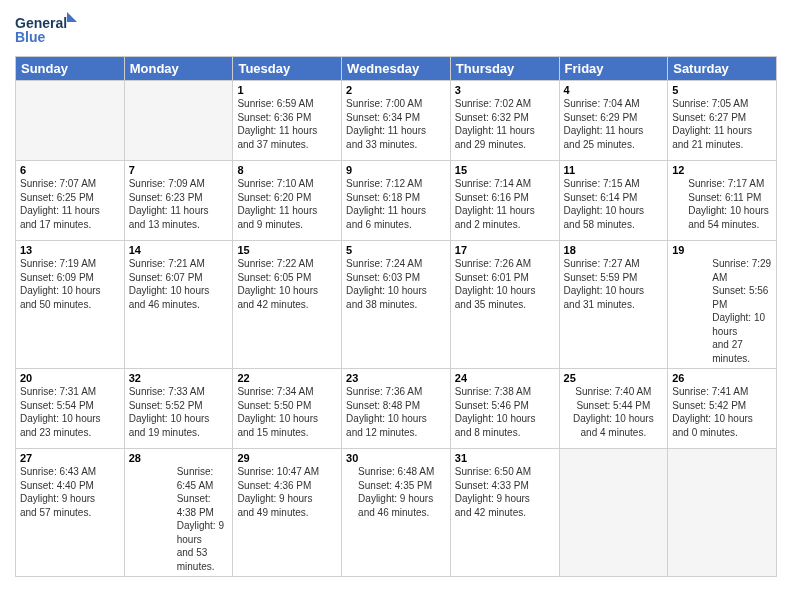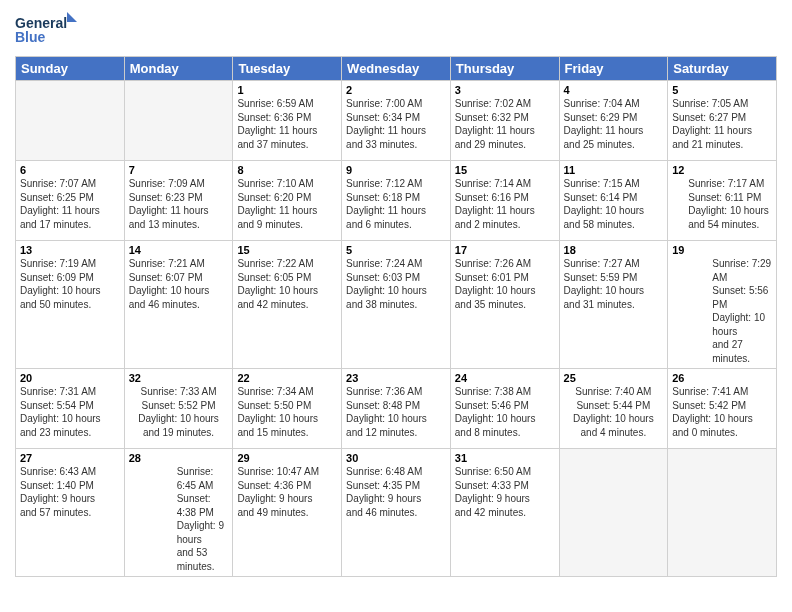--- a/index.html
+++ b/index.html
@@ -254,21 +254,21 @@
         <tr>
           <td>
             <span class="day-num">20</span>
             <div class="day-info" style="white-space: pre-line;">Sunrise: 7:31 AM
 Sunset: 5:54 PM
 Daylight: 10 hours
 and 23 minutes.</div>
           </td>
           <td>
             <span class="day-num">32</span>
-            <div class="day-info" style="white-space: pre-line; text-align: center;">Sunrise: 7:33 AM
+            <div class="day-info" style="white-space: pre-line;">Sunrise: 7:33 AM
 Sunset: 5:52 PM
 Daylight: 10 hours
 and 19 minutes.</div>
           </td>
           <td>
             <span class="day-num">22</span>
             <div class="day-info" style="white-space: pre-line;">Sunrise: 7:34 AM
 Sunset: 5:50 PM
 Daylight: 10 hours
 and 15 minutes.</div>
@@ -299,41 +299,41 @@
             <div class="day-info" style="white-space: pre-line;">Sunrise: 7:41 AM
 Sunset: 5:42 PM
 Daylight: 10 hours
 and 0 minutes.</div>
           </td>
         </tr>
         <tr>
           <td>
             <span class="day-num">27</span>
             <div class="day-info" style="white-space: pre-line;">Sunrise: 6:43 AM
-Sunset: 1:40 PM
+Sunset: 4:40 PM
 Daylight: 9 hours
 and 57 minutes.</div>
           </td>
           <td>
             <span class="day-num">28</span>
             <div class="day-info" style="white-space: pre-line; margin-left: 48px;">Sunrise: 6:45 AM
 Sunset: 4:38 PM
 Daylight: 9 hours
 and 53 minutes.</div>
           </td>
           <td>
             <span class="day-num">29</span>
             <div class="day-info" style="white-space: pre-line;">Sunrise: 10:47 AM
 Sunset: 4:36 PM
 Daylight: 9 hours
 and 49 minutes.</div>
           </td>
           <td>
             <span class="day-num">30</span>
-            <div class="day-info" style="white-space: pre-line;">Sunrise: 6:48 AM
+            <div class="day-info" style="white-space: pre-line; margin-left: 12px;">Sunrise: 6:48 AM
 Sunset: 4:35 PM
 Daylight: 9 hours
 and 46 minutes.</div>
           </td>
           <td>
             <span class="day-num">31</span>
             <div class="day-info" style="white-space: pre-line;">Sunrise: 6:50 AM
 Sunset: 4:33 PM
 Daylight: 9 hours
 and 42 minutes.</div>

